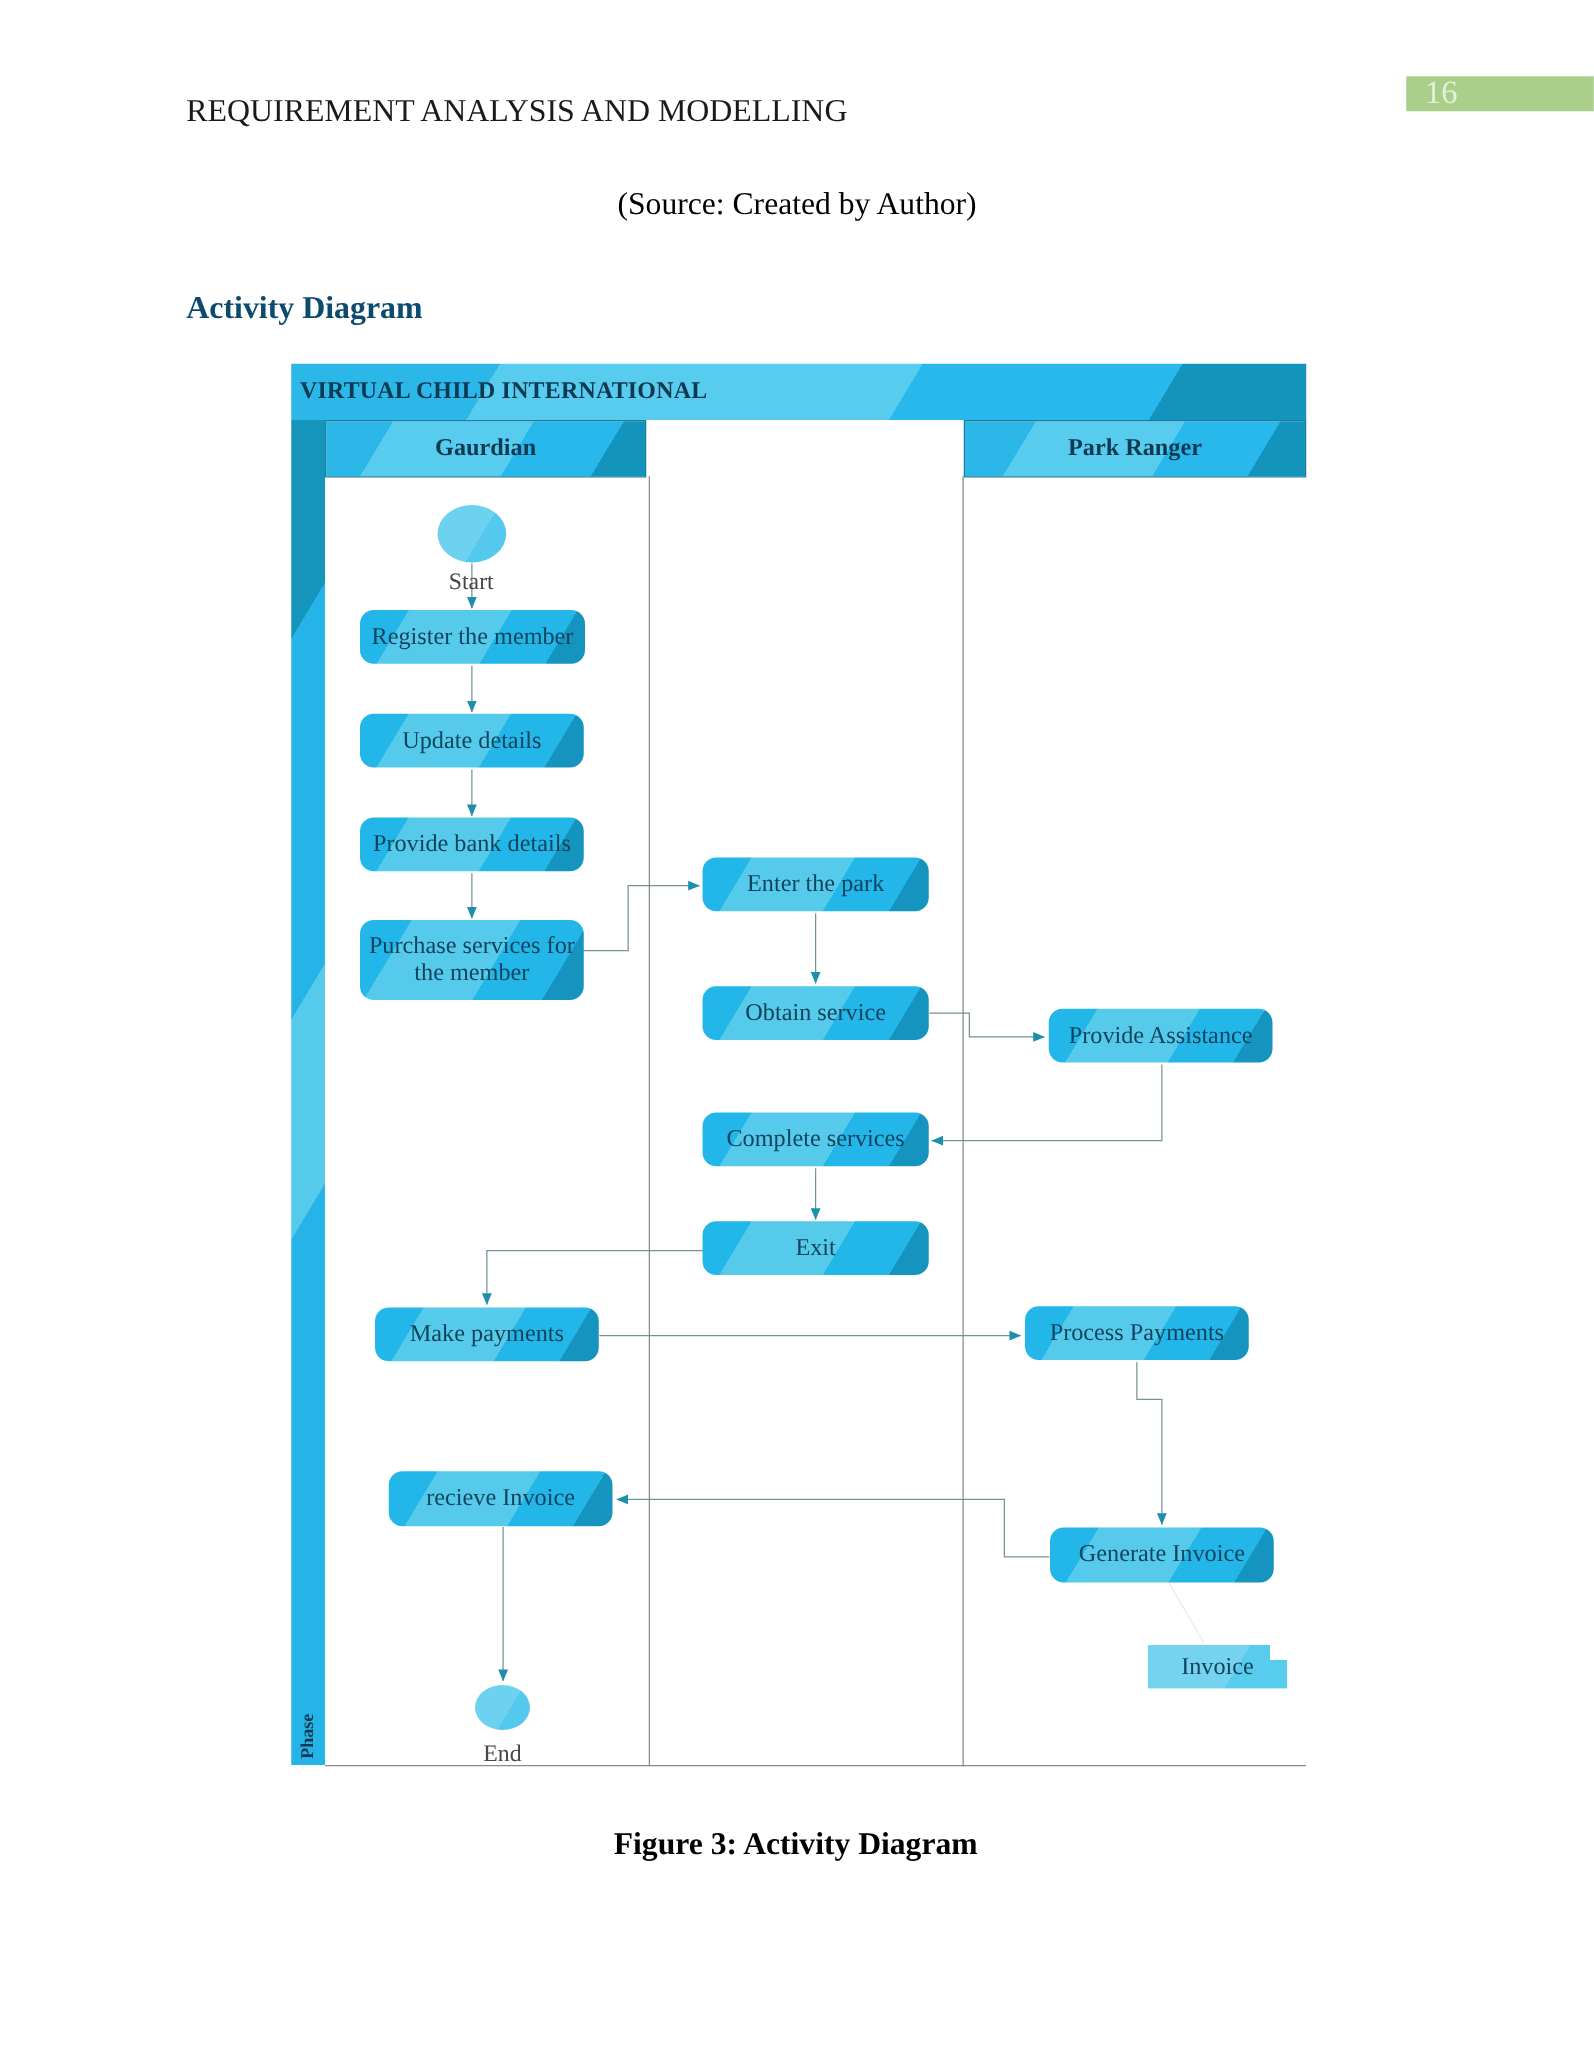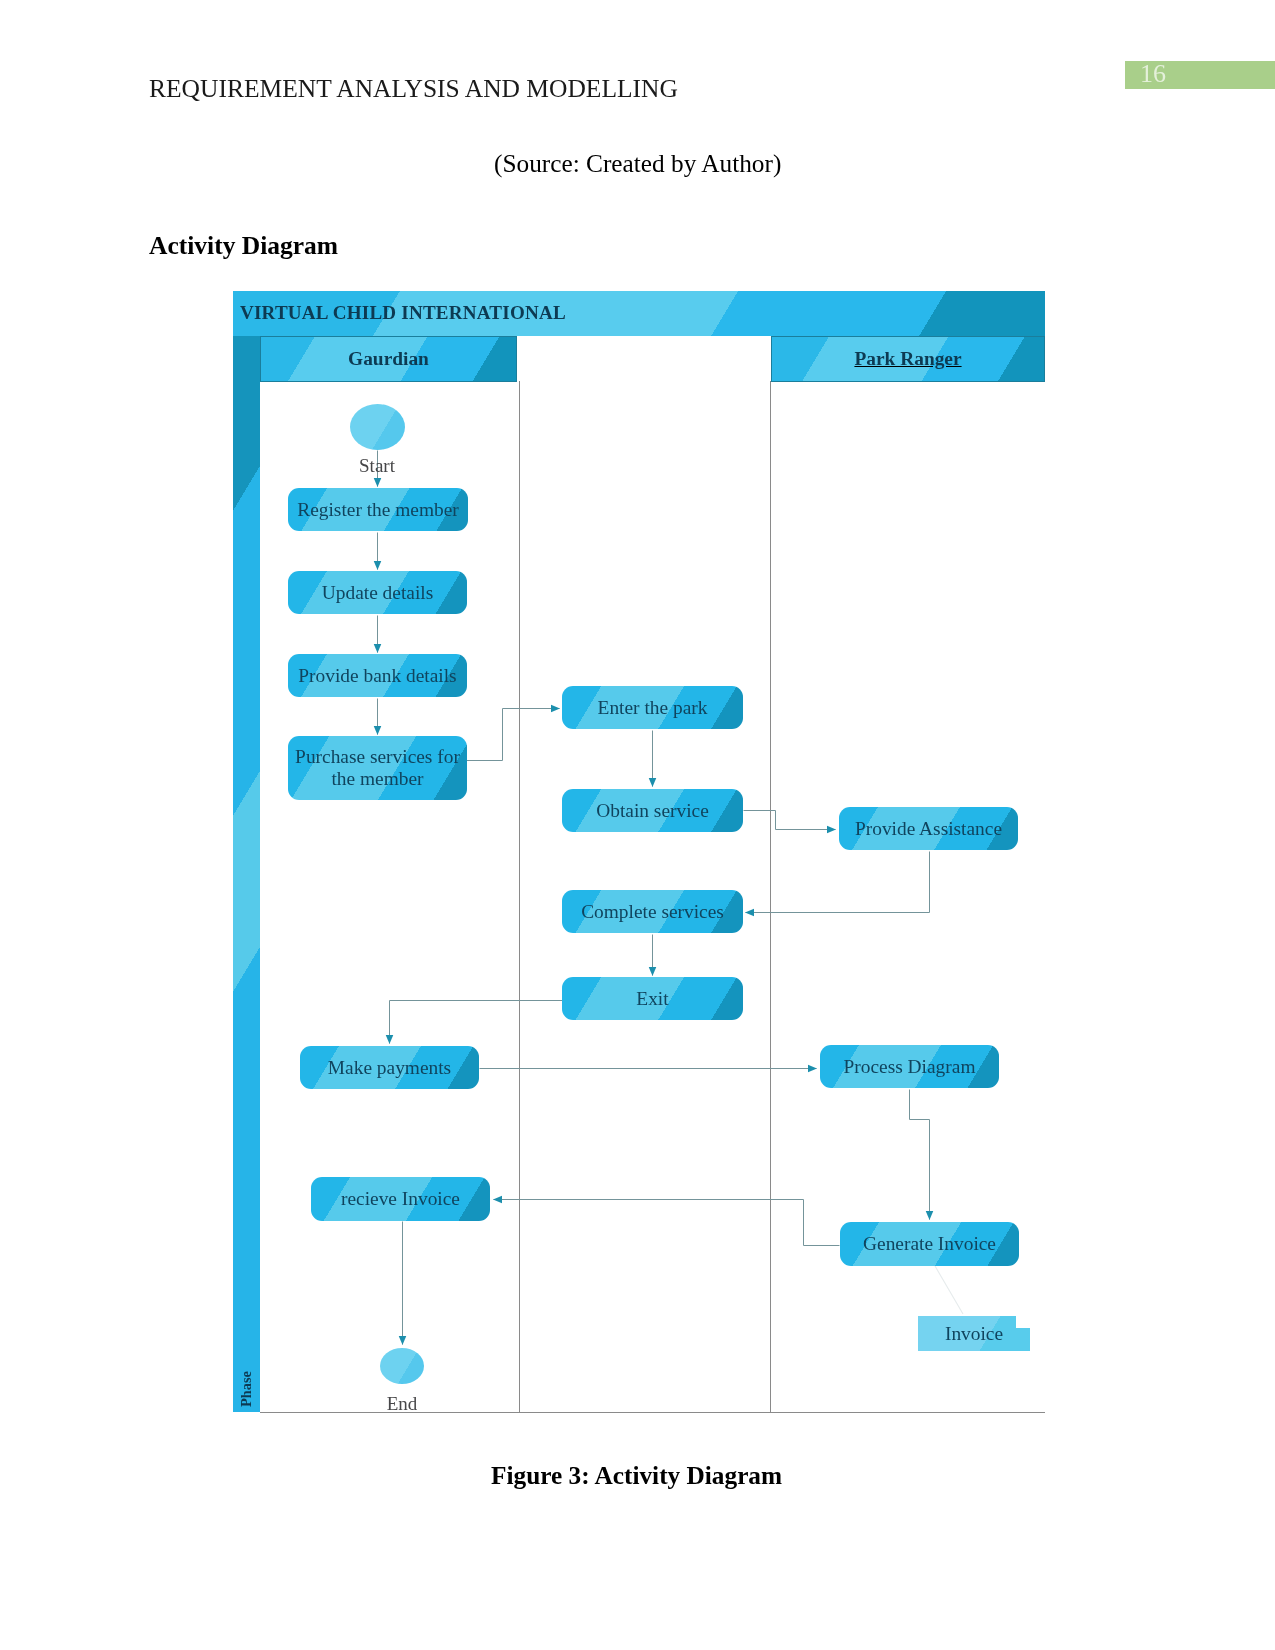--- a/index.html
+++ b/index.html
@@ -3,21 +3,21 @@
 <meta charset="utf-8">
 <style>
   html,body{margin:0;padding:0;}
   .page{will-change:transform;}
   body{width:1275px;height:1650px;background:#ffffff;font-family:"Liberation Serif",serif;overflow:hidden;position:relative;}
   .page{will-change:transform;position:absolute;left:0;top:0;width:1275px;height:1650px;}
   #pagenum{position:absolute;left:1125px;top:61px;width:150px;height:28px;background:#a9cf8a;}
   #pagenum span{position:absolute;left:15px;top:-1px;font-size:26px;line-height:28px;color:#e4f0da;}
   #doctitle{position:absolute;left:149px;top:74px;font-size:25.5px;color:#1a1a1a;white-space:nowrap;}
   #source{position:absolute;left:494px;top:149px;font-size:25.3px;color:#000000;white-space:nowrap;}
-  #acthead{position:absolute;left:149px;top:231px;font-size:25.5px;font-weight:bold;color:#000000;white-space:nowrap;}
+  #acthead{position:absolute;left:149px;top:231px;font-size:25.5px;font-weight:bold;color:#0c4a6e;white-space:nowrap;}
   #figcap{position:absolute;left:491px;top:1461px;font-size:25.3px;font-weight:bold;color:#000;white-space:nowrap;}
   #diagram{position:absolute;left:233px;top:291px;width:812px;height:1121px;}
   #dsvg{position:absolute;left:0;top:0;}
 
   .gradOval{background:linear-gradient(121deg,
       #6dd2f0 0%, #6dd2f0 60%,
       #55c8ed 60%, #55c8ed 100%);}
   .gradNote{background:linear-gradient(121deg,
       #75d3f0 0%, #75d3f0 62%,
       #58ccec 62%, #58ccec 100%);}
@@ -52,21 +52,21 @@
   <div id="diagram">
       <div id="titleband" style="background:linear-gradient(121.0deg,#2bb8e8 0%,#2bb8e8 19.9%,#58ccee 19.9%,#58ccee 60.2%,#29b8ec 60.2%,#29b8ec 85.0%,#1294bc 85.0%,#1294bc 100%);">
         <span>VIRTUAL CHILD INTERNATIONAL</span>
       </div>
       <div id="phasecol" style="background:linear-gradient(121deg,#1594bc 0%,#1594bc 15.6%,#26b4e8 15.6%,#26b4e8 42.8%,#56caea 42.8%,#56caea 58.5%,#26b4e8 58.5%,#26b4e8 100%);">
         <span>Phase</span>
       </div>
       <div class="lanehdr" style="left:27px;width:257px;background:linear-gradient(121.0deg,#2bb8e8 0%,#2bb8e8 19.0%,#58ccee 19.0%,#58ccee 59.0%,#29b8ec 59.0%,#29b8ec 84.6%,#1294bc 84.6%,#1294bc 100%);">
         <span>Gaurdian</span>
       </div>
-      <div class="lanehdr" style="left:538px;width:274px;background:linear-gradient(121.0deg,#2bb8e8 0%,#2bb8e8 19.0%,#58ccee 19.0%,#58ccee 59.0%,#29b8ec 59.0%,#29b8ec 84.6%,#1294bc 84.6%,#1294bc 100%);text-decoration:underline;">
+      <div class="lanehdr" style="left:538px;width:274px;background:linear-gradient(121.0deg,#2bb8e8 0%,#2bb8e8 19.0%,#58ccee 19.0%,#58ccee 59.0%,#29b8ec 59.0%,#29b8ec 84.6%,#1294bc 84.6%,#1294bc 100%);">
         <span>Park Ranger</span>
       </div>
 
       <svg id="dsvg" width="812" height="1124" viewBox="0 0 812 1124">
         <defs>
           <marker id="arr" viewBox="0 0 10 10" refX="9.5" refY="5" markerWidth="9.4" markerHeight="9.4" orient="auto-start-reverse">
             <path d="M 0 0.8 L 10 5 L 0 9.2 z" fill="#1c8fad"></path>
           </marker>
         </defs>
         <line x1="286.5" y1="90" x2="286.5" y2="1122" class="divider"></line>
@@ -113,21 +113,21 @@
       <div class="nbox" style="left:329px;top:599px;width:181px;height:43px;background:linear-gradient(121.0deg,#23b6e8 0%,#23b6e8 19.0%,#56caeb 19.0%,#56caeb 59.0%,#23b6e8 59.0%,#23b6e8 84.6%,#1494be 84.6%,#1494be 100%);">
         <span class="nlbl">Complete services</span>
       </div>
       <div class="nbox" style="left:329px;top:686px;width:181px;height:43px;background:linear-gradient(121.0deg,#23b6e8 0%,#23b6e8 19.0%,#56caeb 19.0%,#56caeb 59.0%,#23b6e8 59.0%,#23b6e8 84.6%,#1494be 84.6%,#1494be 100%);">
         <span class="nlbl">Exit</span>
       </div>
       <div class="nbox" style="left:67px;top:755px;width:179px;height:43px;background:linear-gradient(121.0deg,#23b6e8 0%,#23b6e8 19.0%,#56caeb 19.0%,#56caeb 59.0%,#23b6e8 59.0%,#23b6e8 84.6%,#1494be 84.6%,#1494be 100%);">
         <span class="nlbl">Make payments</span>
       </div>
       <div class="nbox" style="left:587px;top:754px;width:179px;height:43px;background:linear-gradient(121.0deg,#23b6e8 0%,#23b6e8 19.0%,#56caeb 19.0%,#56caeb 59.0%,#23b6e8 59.0%,#23b6e8 84.6%,#1494be 84.6%,#1494be 100%);">
-        <span class="nlbl">Process Diagram</span>
+        <span class="nlbl">Process Payments</span>
       </div>
       <div class="nbox" style="left:78px;top:886px;width:179px;height:44px;background:linear-gradient(121.0deg,#23b6e8 0%,#23b6e8 19.0%,#56caeb 19.0%,#56caeb 59.0%,#23b6e8 59.0%,#23b6e8 84.6%,#1494be 84.6%,#1494be 100%);">
         <span class="nlbl">recieve Invoice</span>
       </div>
       <div class="nbox" style="left:607px;top:931px;width:179px;height:44px;background:linear-gradient(121.0deg,#23b6e8 0%,#23b6e8 19.0%,#56caeb 19.0%,#56caeb 59.0%,#23b6e8 59.0%,#23b6e8 84.6%,#1494be 84.6%,#1494be 100%);">
         <span class="nlbl">Generate Invoice</span>
       </div>
 
       <div class="gradOval" style="position:absolute;left:116.5px;top:113px;width:55px;height:46px;border-radius:50%;"></div>
       <div class="endlbl" style="left:116.5px;top:164px;width:55px;">Start</div>

